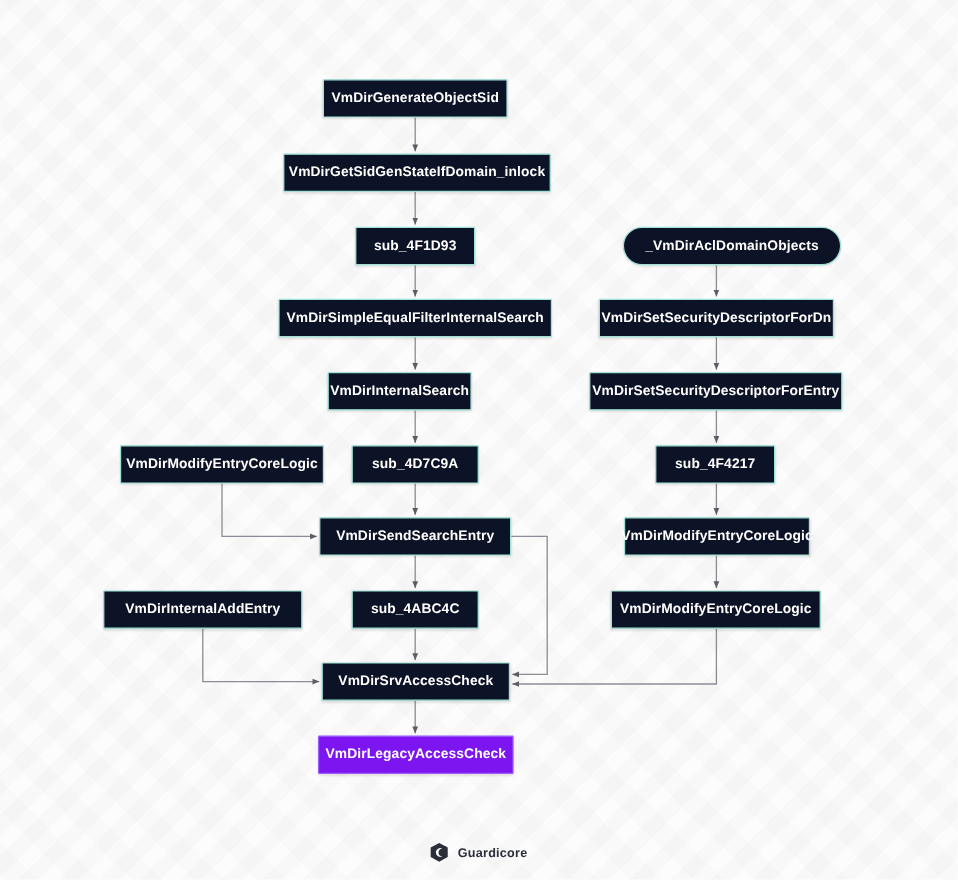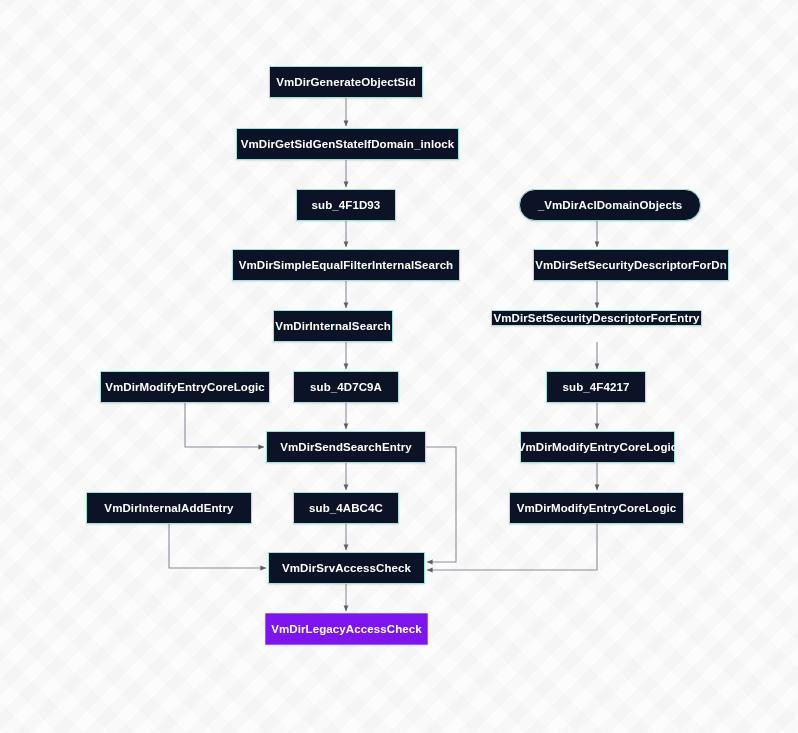--- a/index.html
+++ b/index.html
@@ -128,31 +128,41 @@
       </div>
       <div class="node" style="left: 268px; top: 552px; width: 157px; height: 32px;">
         <span>VmDirSrvAccessCheck</span>
       </div>
       <div class="node highlight" style="left: 265px; top: 613px; width: 163px; height: 32px;">
         <span>VmDirLegacyAccessCheck</span>
       </div>
       <div class="node" style="left: 519px; top: 189px; width: 182px; height: 32px; border-radius: 16px;">
         <span>_VmDirAclDomainObjects</span>
       </div>
-      <div class="node" style="left: 499px; top: 249px; width: 196px; height: 32px; margin-left: 34px;">
+      <div class="node" style="left: 499px; top: 249px; width: 196px; height: 32px;">
         <span>VmDirSetSecurityDescriptorForDn</span>
       </div>
-      <div class="node" style="left: 491px; top: 310px; width: 211px; height: 16px;">
+      <div class="node" style="left: 491px; top: 310px; width: 211px; height: 32px;">
         <span>VmDirSetSecurityDescriptorForEntry</span>
       </div>
       <div class="node" style="left: 546px; top: 371px; width: 100px; height: 32px;">
         <span>sub_4F4217</span>
       </div>
       <div class="node" style="left: 520px; top: 431px; width: 155px; height: 32px;">
         <span>VmDirModifyEntryCoreLogic</span>
       </div>
       <div class="node" style="left: 509px; top: 492px; width: 175px; height: 32px;">
         <span>VmDirModifyEntryCoreLogic</span>
       </div>
     </div>
 
+  <div id="footer">
+    <span class="logo-icon">
+      <svg class="logo-mark" width="16" height="17" viewBox="0 0 16 17" xmlns="http://www.w3.org/2000/svg">
+        <path d="M8 0.6 L15.1 4.3 L15.1 12.2 L8 16.1 L0.9 12.2 L0.9 4.3 Z" fill="#2b2f3a"></path>
+        <path d="M10.6 5.2 a3.6 3.6 0 1 0 0 6.3 a2.6 2.6 0 1 1 0 -6.3 z" fill="#ffffff"></path>
+        <rect x="9.0" y="3.0" width="4.6" height="1.9" rx="0.6" fill="#2b2f3a"></rect>
+      </svg>
+    </span>
+    <span class="brand-name">Guardicore</span>
+  </div>
 
 </div>
 
 </body></html>

